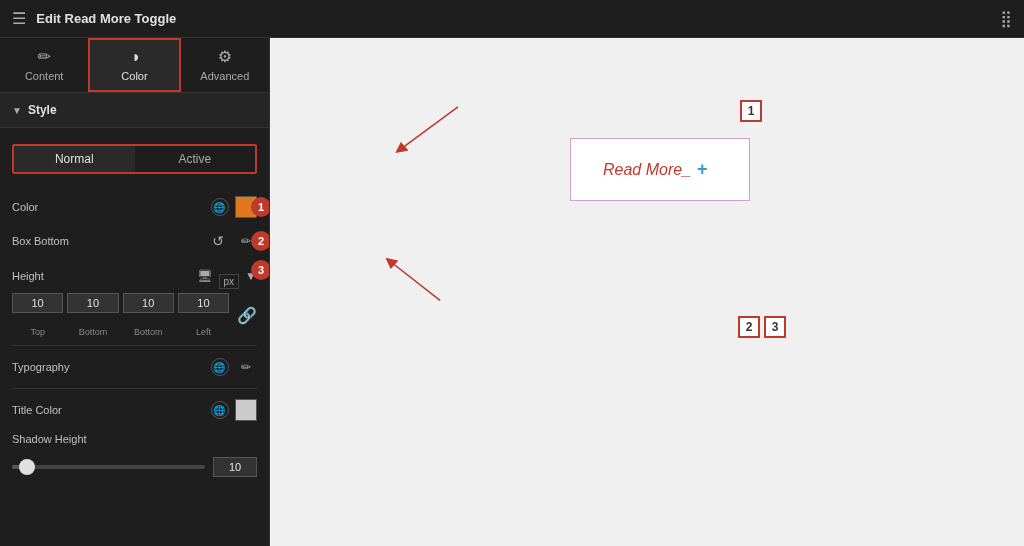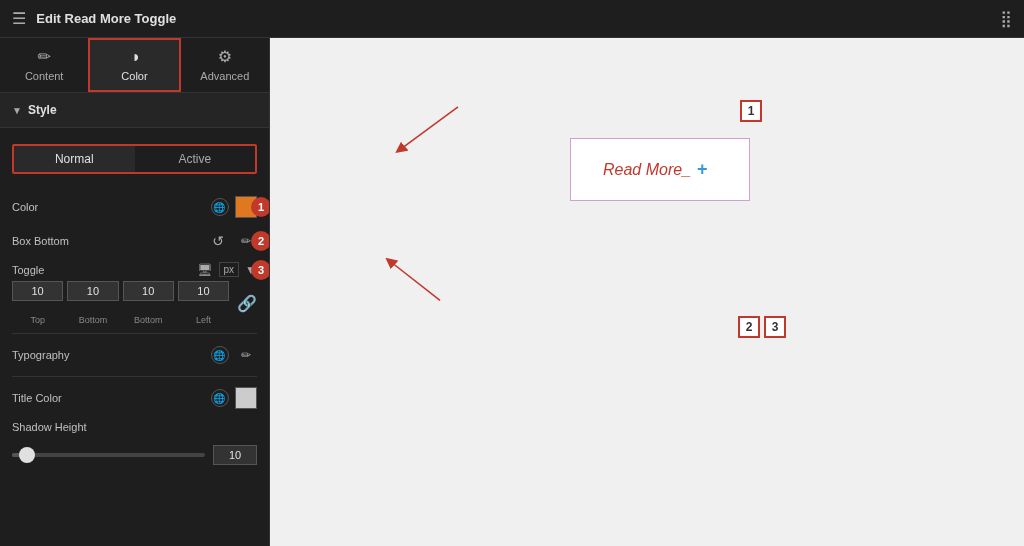--- a/index.html
+++ b/index.html
@@ -230,20 +230,21 @@
     .padding-monitor-icon {
       color: #aaa;
       font-size: 12px;
     }
     .padding-unit {
       color: #aaa;
       font-size: 10px;
       border: 1px solid #444;
       padding: 1px 4px;
       cursor: pointer;
+      margin-top: 12px;
     }
     .padding-fields {
       display: flex;
       gap: 4px;
       margin-top: 2px;
     }
     .padding-field-wrap {
       flex: 1;
       display: flex;
       flex-direction: column;
@@ -434,21 +435,21 @@
       <span class="prop-label">Box Bottom</span>
       <div class="prop-controls">
         <div class="reset-icon">↺</div>
         <div class="edit-icon">✏</div>
       </div>
       <div class="num-badge">2</div>
     </div>
 
     <div class="padding-row">
       <div class="padding-header">
-        <span class="padding-label">Toggle</span>
+        <span class="padding-label">Height</span>
         <span class="padding-monitor-icon">🖥</span>
         <span class="padding-unit">px</span>
         <span style="color:#aaa;font-size:12px;">▼</span>
       </div>
       <div class="padding-fields">
         <div class="padding-field-wrap">
           <input class="padding-input" type="text" value="10" style="">
           <span class="padding-field-label">Top</span>
         </div>
         <div class="padding-field-wrap">

